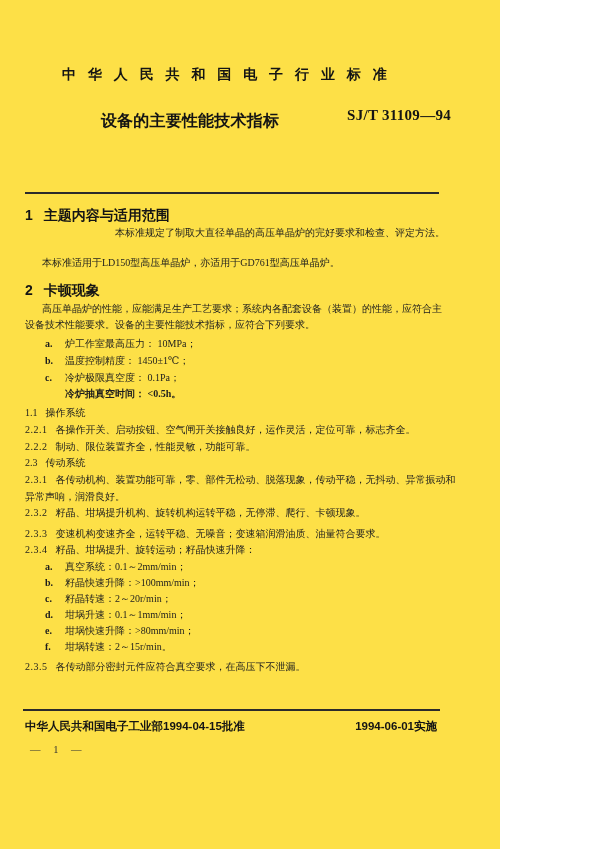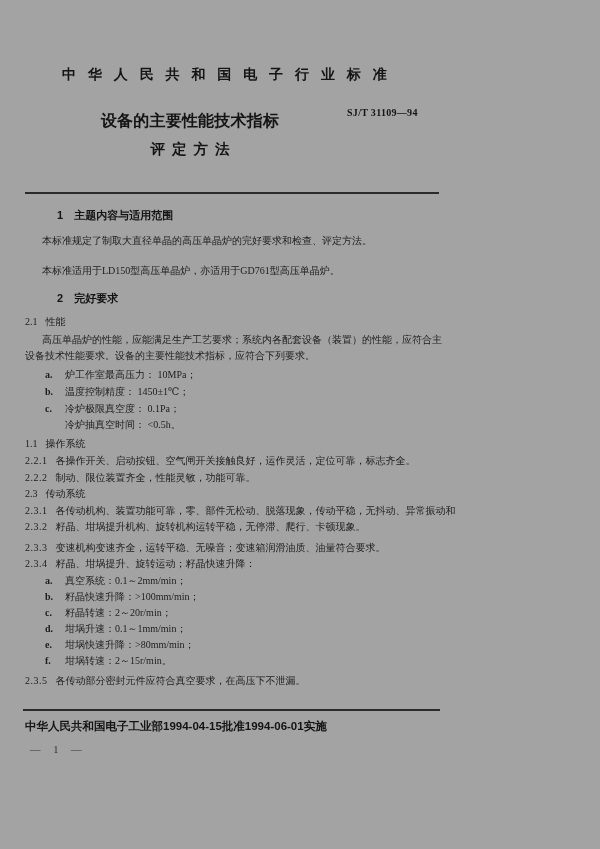--- a/index.html
+++ b/index.html
@@ -1,106 +1,102 @@
 <!DOCTYPE html>
 <html><head>
 <meta charset="utf-8">
 <style>
   html,body{margin:0;padding:0;background:#ffffff;}
   .page{
-    position:relative;width:600px;height:849px;background:#a3a3a3;
+    position:relative;width:500px;height:849px;background:#fde047;
     font-family:"Liberation Serif","DejaVu Serif",serif;color:#1b1b1b;overflow:hidden;
   }
   
   .std-type{
     position:absolute;left:62px;top:66px;
     font-family:"Liberation Sans","DejaVu Sans",sans-serif;font-weight:700;
     font-size:14px;letter-spacing:4px;color:#141414;white-space:nowrap;
   }
   .title-block{position:absolute;left:90px;top:111px;width:200px;text-align:center;}
   .title-line1{
     font-family:"Liberation Sans","DejaVu Sans",sans-serif;font-weight:700;
     font-size:16px;letter-spacing:0.2px;color:#141414;white-space:nowrap;
   }
   .title-line2{
     font-family:"Liberation Sans","DejaVu Sans",sans-serif;font-weight:700;
     font-size:14.5px;letter-spacing:7px;margin-top:8px;color:#141414;white-space:nowrap;
     padding-left:7px; 
   }
   .std-num{
-    position:absolute;left:347px;top:107px;font-weight:700;font-size:10px;
+    position:absolute;left:347px;top:107px;font-weight:700;font-size:15px;
     color:#141414;white-space:nowrap;letter-spacing:0.3px;
   }
   .rule-top{position:absolute;left:25px;top:192px;width:414px;height:2px;background:#2b2b2b;}
   .rule-bottom{position:absolute;left:23px;top:709px;width:417px;height:2px;background:#2b2b2b;}
   
   .doc-body{
     position:absolute;left:25px;top:203px;width:420px;
     font-size:10px;line-height:17px;color:#1d1d1d;
   }
   .doc-body div{white-space:nowrap;}
   .h-main{
     font-family:"Liberation Sans","DejaVu Sans",sans-serif;font-weight:700;
-    font-size:11px;color:#141414;margin-left:32px;
+    font-size:14px;color:#141414;
   }
   .h-main .num{margin-right:11px;}
   .sub .num{margin-right:8px;}
   .clause .num{margin-right:8px;letter-spacing:0.5px;}
   .indent1{padding-left:17px;}
-  .cont{padding-left:40px;}
+  .cont{padding-left:40px;font-weight:bold;}
   .li{padding-left:20px;}
   .li .letter{display:inline-block;width:20px;font-weight:700;}
   .lh15{line-height:15px;}
   .lh16{line-height:16px;}
   .lh18{line-height:18px;margin-top:12px;}
   .mt1{margin-top:1px;}.mt2{margin-top:2px;}.mt3{margin-top:3px;}.mt4{margin-top:4px;}
-  .mt6{margin-top:6px;}.mt8{margin-top:8px;}.mt10{margin-top:10px;}
+  .mt6{margin-top:6px;}.mt8{margin-top:0;text-align:right;}.mt10{margin-top:10px;}
   
   .footer-row{
     position:absolute;left:25px;top:719px;width:412px;display:flex;
-    justify-content:flex-start;align-items:flex-start;
+    justify-content:space-between;align-items:flex-start;
     font-family:"Liberation Sans","DejaVu Sans",sans-serif;font-weight:700;
     font-size:11.5px;color:#141414;white-space:nowrap;
   }
   .page-num{
     position:absolute;left:30px;top:744px;font-size:10.5px;color:#333;
     word-spacing:10px;white-space:nowrap;
   }
 </style>
 </head>
 <body>
 
 <div class="page">
 
   <div class="std-type">中 华 人 民 共 和 国 电 子 行 业 标 准</div>
 
   <div class="title-block">
     <div class="title-line1">设备的主要性能技术指标</div>
-    <div class="title-line2">评定方法</div>
   </div>
 
   <div class="std-num">SJ/T 31109—94</div>
 
   <div class="rule-top"></div>
 
   <div class="doc-body">
 
     <div class="h-main mt4">
       <span class="num">1</span><span>主题内容与适用范围</span>
     </div>
     <div class="indent1 lh18 mt8">本标准规定了制取大直径单晶的高压单晶炉的完好要求和检查、评定方法。</div>
     <div class="indent1 lh18">本标准适用于LD150型高压单晶炉，亦适用于GD761型高压单晶炉。</div>
 
     <div class="h-main mt10">
-      <span class="num">2</span><span>完好要求</span>
+      <span class="num">2</span><span>卡顿现象</span>
     </div>
 
-    <div class="sub mt6">
-      <span class="num">2.1</span><span>性能</span>
-    </div>
     <div class="indent1 lh16 mt2">高压单晶炉的性能，应能满足生产工艺要求；系统内各配套设备（装置）的性能，应符合主</div>
     <div class="lh16">设备技术性能要求。设备的主要性能技术指标，应符合下列要求。</div>
 
     <div class="li mt2">
       <span class="letter">a.</span><span>炉工作室最高压力： 10MPa；</span>
     </div>
     <div class="li">
       <span class="letter">b.</span><span>温度控制精度： 1450±1℃；</span>
     </div>
     <div class="li">
@@ -117,20 +113,21 @@
     <div class="clause">
       <span class="num">2.2.2</span><span>制动、限位装置齐全，性能灵敏，功能可靠。</span>
     </div>
 
     <div class="sub lh16">
       <span class="num">2.3</span><span>传动系统</span>
     </div>
     <div class="clause">
       <span class="num">2.3.1</span><span>各传动机构、装置功能可靠，零、部件无松动、脱落现象，传动平稳，无抖动、异常振动和</span>
     </div>
+    <div>异常声响，润滑良好。</div>
     <div class="clause lh16">
       <span class="num">2.3.2</span><span>籽晶、坩埚提升机构、旋转机构运转平稳，无停滞、爬行、卡顿现象。</span>
     </div>
     <div class="clause mt4">
       <span class="num">2.3.3</span><span>变速机构变速齐全，运转平稳、无噪音；变速箱润滑油质、油量符合要求。</span>
     </div>
     <div class="clause lh16">
       <span class="num">2.3.4</span><span>籽晶、坩埚提升、旋转运动；籽晶快速升降：</span>
     </div>
 

